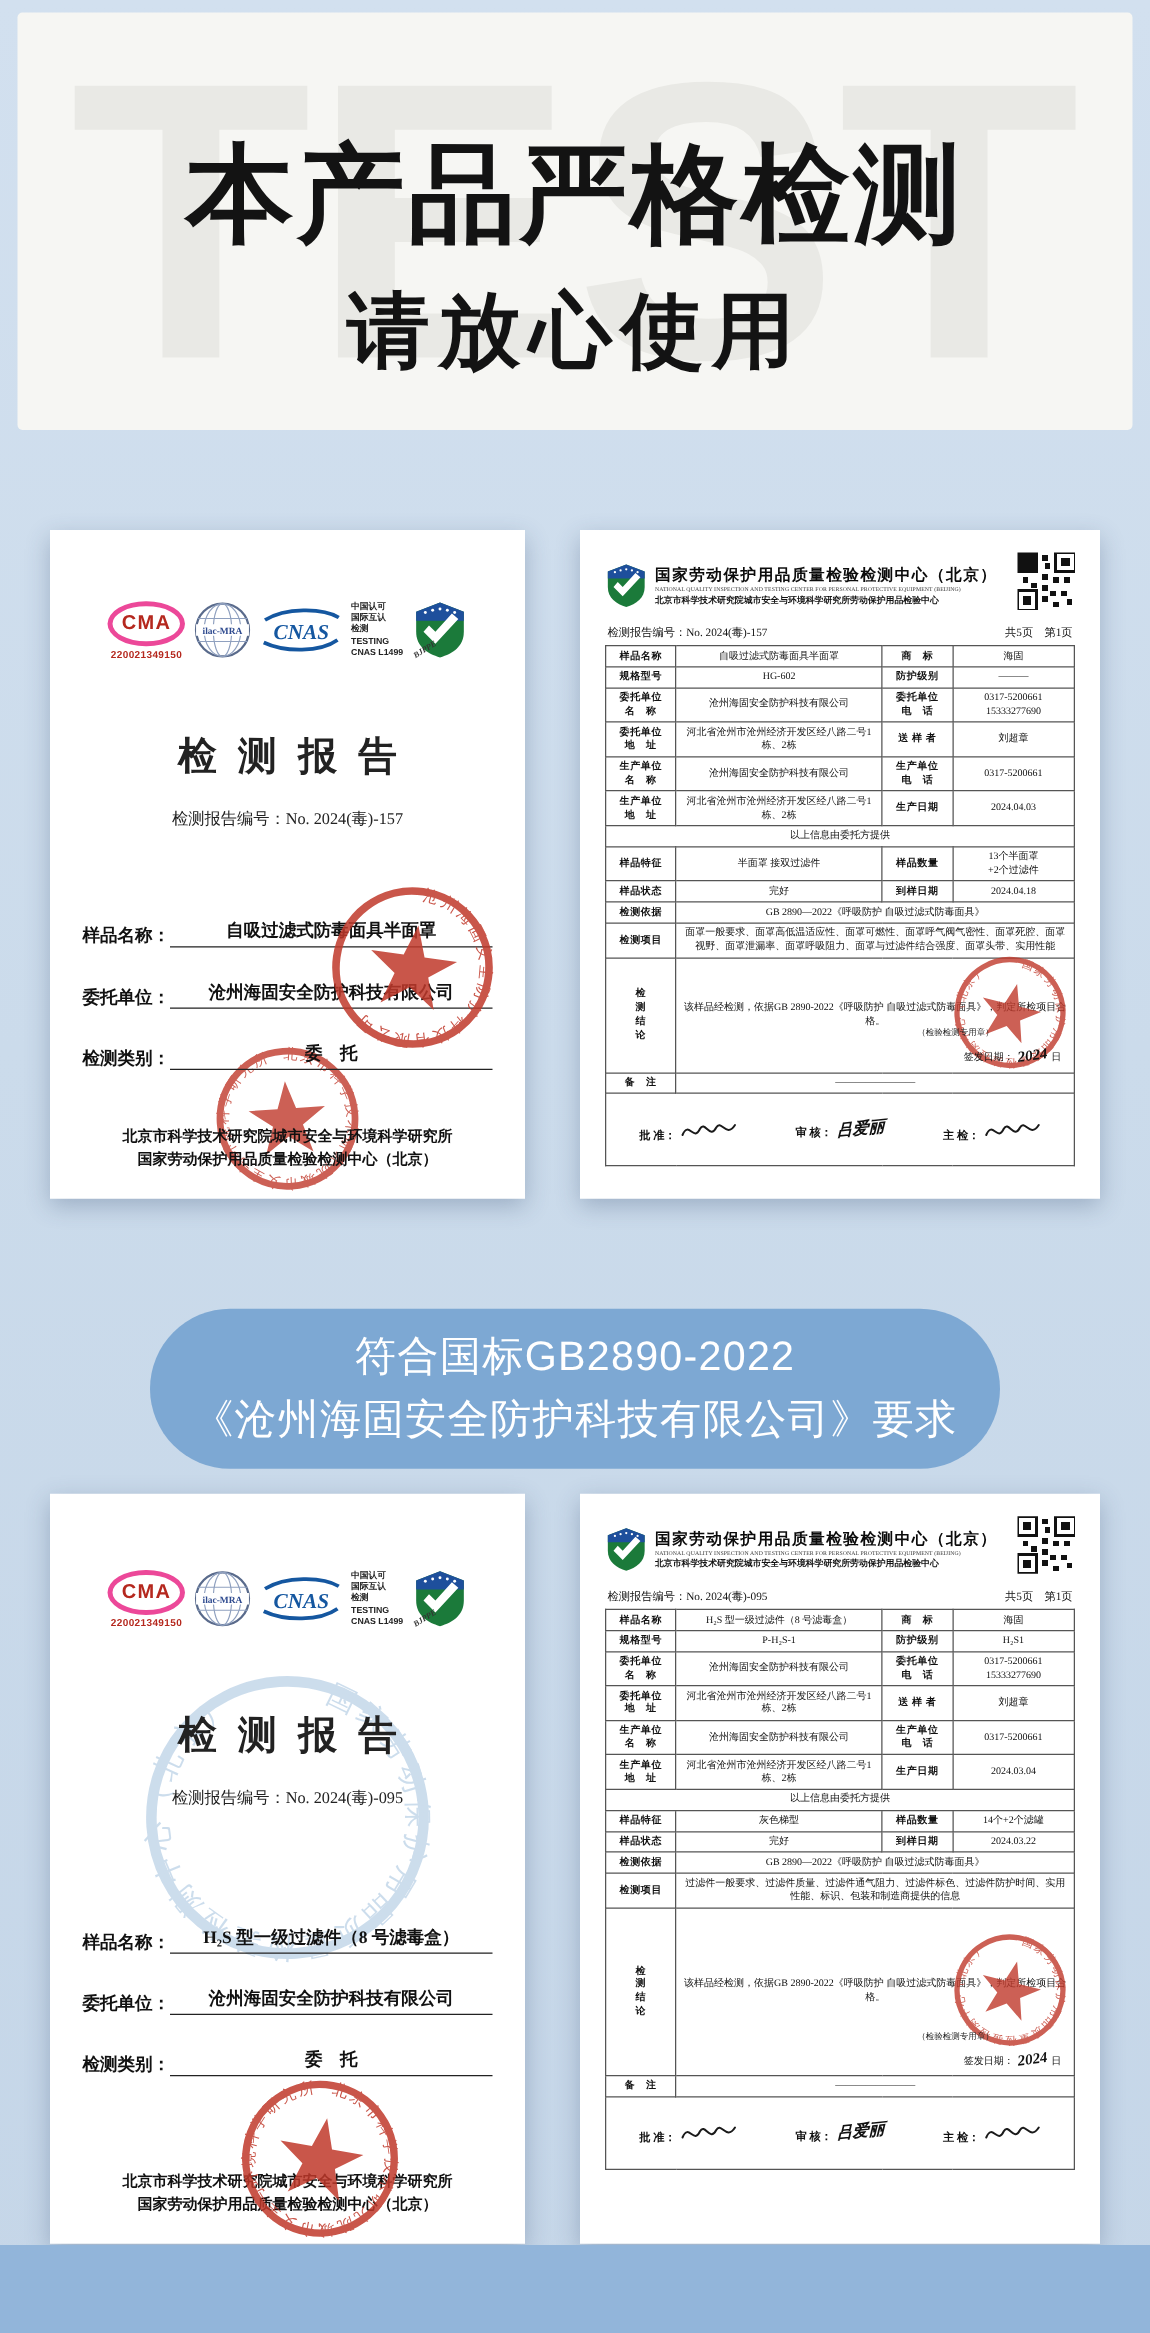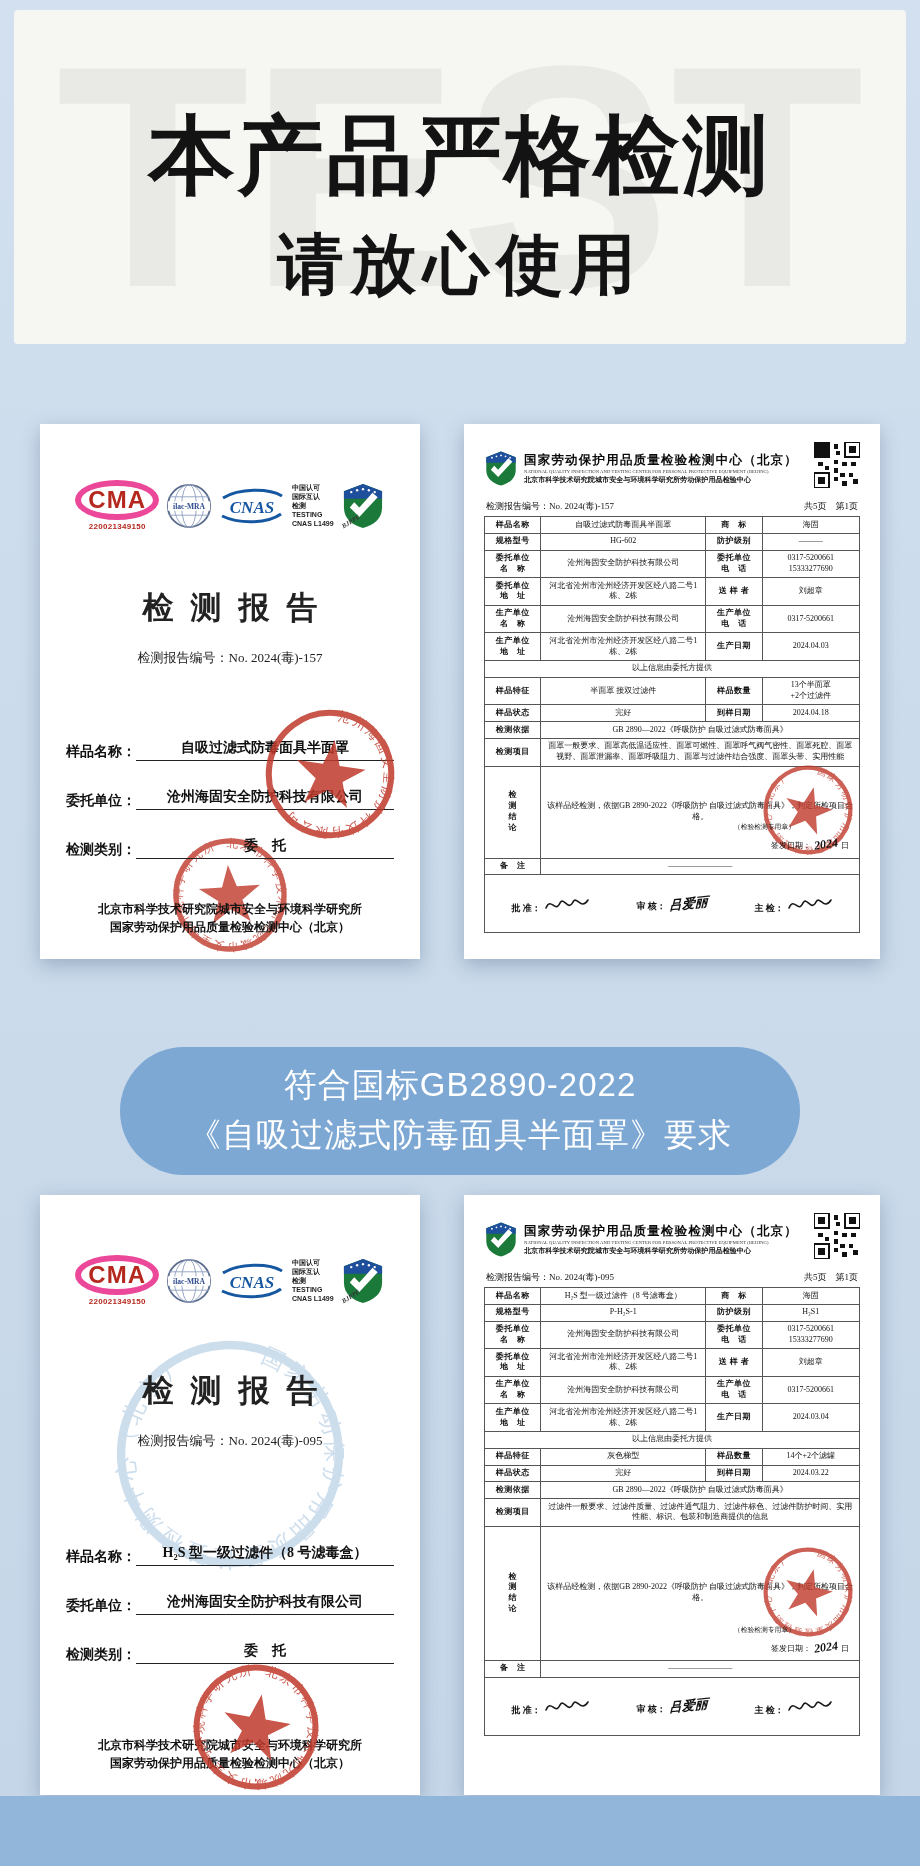--- a/index.html
+++ b/index.html
@@ -16,22 +16,22 @@
   
   .cert-row{display:flex;gap:44px;padding:0 40px;}
   .row1{margin-top:80px;height:535px;}
   .row2{margin-top:20px;height:600px;}
   .paper{background:#fff;box-shadow:0 6px 18px rgba(45,70,105,.30);position:relative;overflow:hidden;}
   
   .cert-cover{width:340px;flex:none;display:flex;flex-direction:column;padding:56px 20px 22px;font-family:"Liberation Serif","DejaVu Serif",serif;}
   .row2 .cert-cover{padding-top:60px;}
   .logo-row{display:flex;align-items:center;justify-content:center;gap:7px;position:relative;z-index:1;}
   .cma-wrap{text-align:center;}
-  .cma-oval{display:inline-block;border:6px solid #ec4899;border-radius:50%;color:#b5281e;
-            font-family:"Liberation Sans",sans-serif;font-weight:800;font-size:24px;line-height:22px;padding:3px 7px;letter-spacing:1px;}
+  .cma-oval{display:inline-block;border:4px solid #ec4899;border-radius:50%;color:#b5281e;
+            font-family:"Liberation Sans",sans-serif;font-weight:800;font-size:16px;line-height:22px;padding:3px 7px;letter-spacing:1px;}
   .cma-num{font-family:"Liberation Sans",sans-serif;font-weight:700;font-size:8px;color:#b5281e;margin-top:2px;letter-spacing:.3px;}
   .accredit{font-size:7px;line-height:1.3;font-weight:700;color:#222;font-family:"Liberation Sans",sans-serif;text-align:left;}
   .cover-title{margin-top:56px;text-align:center;font-weight:700;font-size:31px;color:#222;letter-spacing:.55em;text-indent:.55em;position:relative;z-index:1;}
   .row2 .cover-title{margin-top:64px;}
   .cover-no{margin-top:20px;text-align:center;font-size:13px;color:#222;position:relative;z-index:1;}
   .cover-fields{margin:72px 6px 0;position:relative;z-index:1;}
   .row2 .cover-fields{margin-top:94px;}
   .field{display:flex;margin-bottom:27px;font-weight:700;font-size:14px;color:#111;align-items:flex-end;}
   .flabel{flex:none;}
   .fvalue{flex:1;text-align:center;border-bottom:1.5px solid #222;padding-bottom:3px;}
@@ -328,21 +328,21 @@
             </div>
           </td>
         </tr>
       </tbody>
         </table>
     </div>
   </div>
 
   <div class="banner">
     <div>符合国标GB2890-2022</div>
-    <div>《自吸过滤式防毒面具半面罩》要求</div>
+    <div>《沧州海固安全防护科技有限公司》要求</div>
   </div>
 
   <div class="cert-row row2">
 
     <div class="paper cert-cover">
       <svg class="stamp s-blue" viewBox="0 0 100 100">
         <circle cx="50" cy="50" r="45" fill="none" stroke="currentColor" stroke-width="3.5"></circle>
         <text class="arc-text" fill="currentColor"><textPath href="#arc-path">国家劳动保护用品质量检验检测中心（北京）</textPath></text>
       </svg>
       <div class="logo-row">

